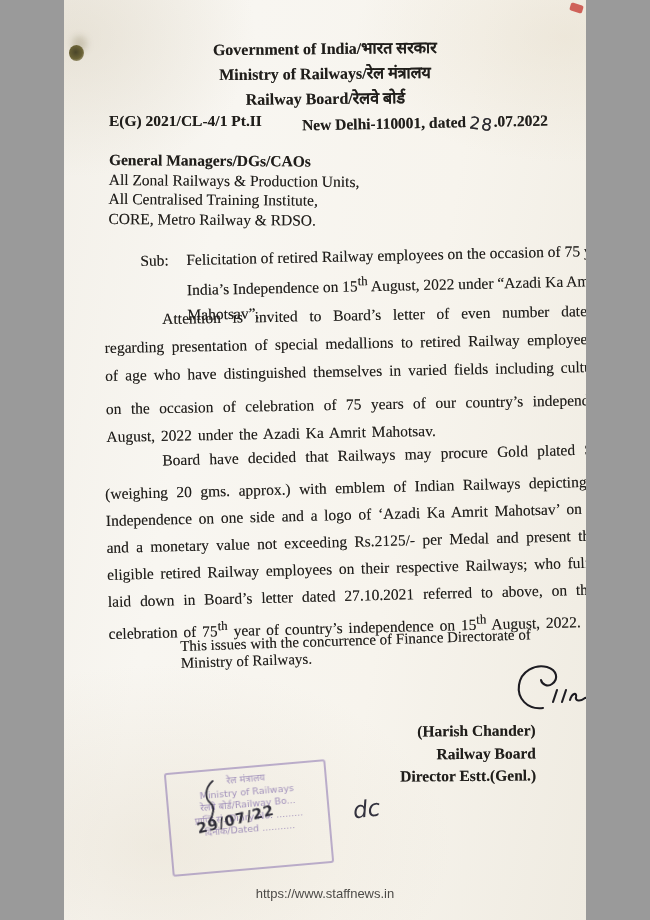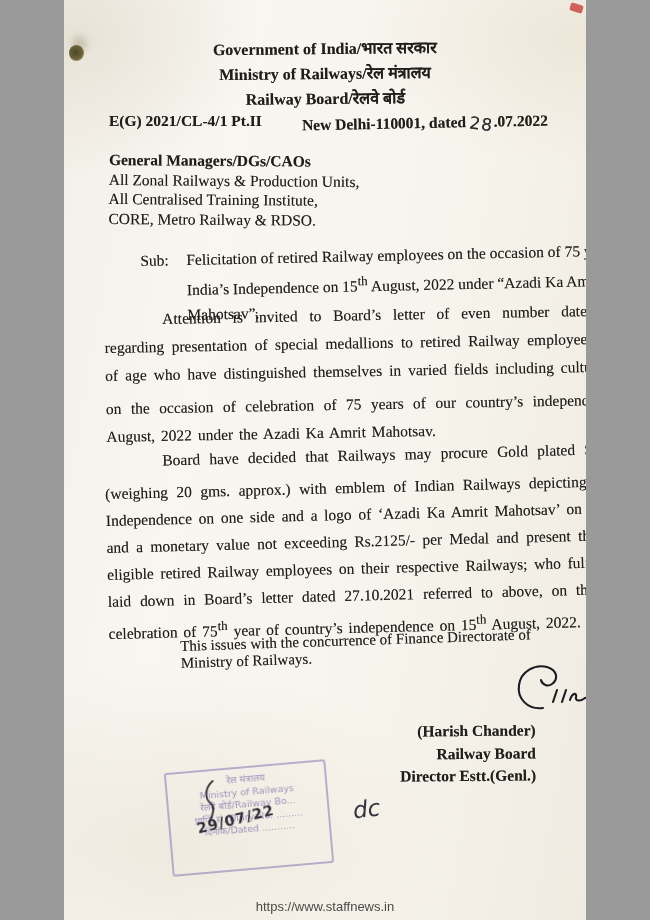--- a/index.html
+++ b/index.html
@@ -62,21 +62,21 @@
   .stamp-date{position:absolute;left:26px;top:44px;font-family:"DejaVu Sans",sans-serif;
     font-size:14.5px;font-weight:700;color:#2e2d38;transform:rotate(-9deg);
     letter-spacing:1px;filter:none;}
   .stamp-flourish{position:absolute;left:32px;top:8px;width:22px;height:44px;}
   .stamp-flourish path{stroke:#2e2d38;stroke-width:1.8;fill:none;stroke-linecap:round;}
 
   .initials{position:absolute;left:289px;top:796px;font-family:"DejaVu Sans",sans-serif;
     font-style:italic;font-size:23px;color:#33323e;transform:rotate(-7deg);}
 
   .footer-url{position:absolute;top:886px;left:0;right:0;text-align:center;
-    font-family:"Liberation Sans","DejaVu Sans",sans-serif;font-size:13px;color:#4c4a47;margin-top:13px;}
+    font-family:"Liberation Sans","DejaVu Sans",sans-serif;font-size:13px;color:#4c4a47;}
 </style>
 </head>
 <body>
 
 <div class="page">
 
   <div class="ink-blot"></div>
   <div class="red-mark"></div>
 
   <header class="letterhead fuzz">

